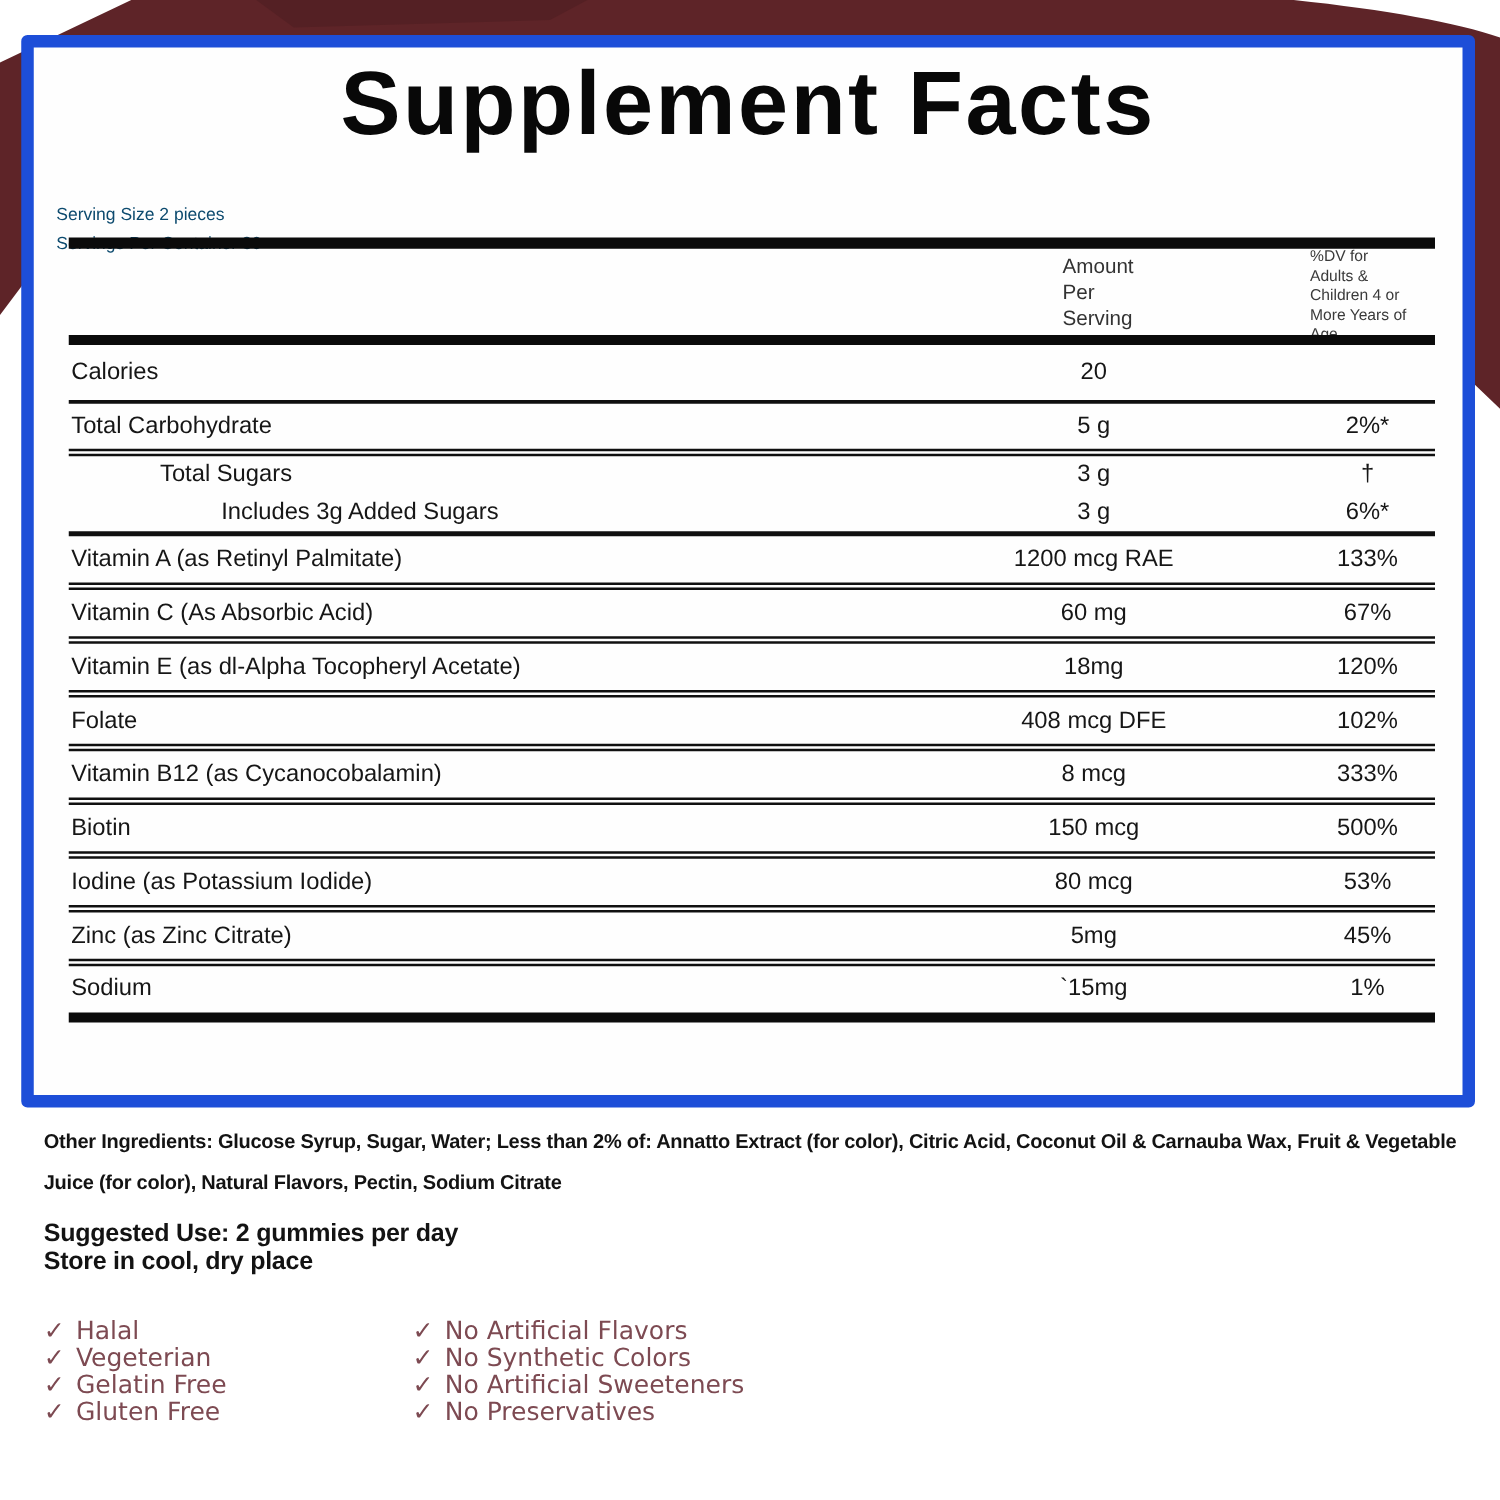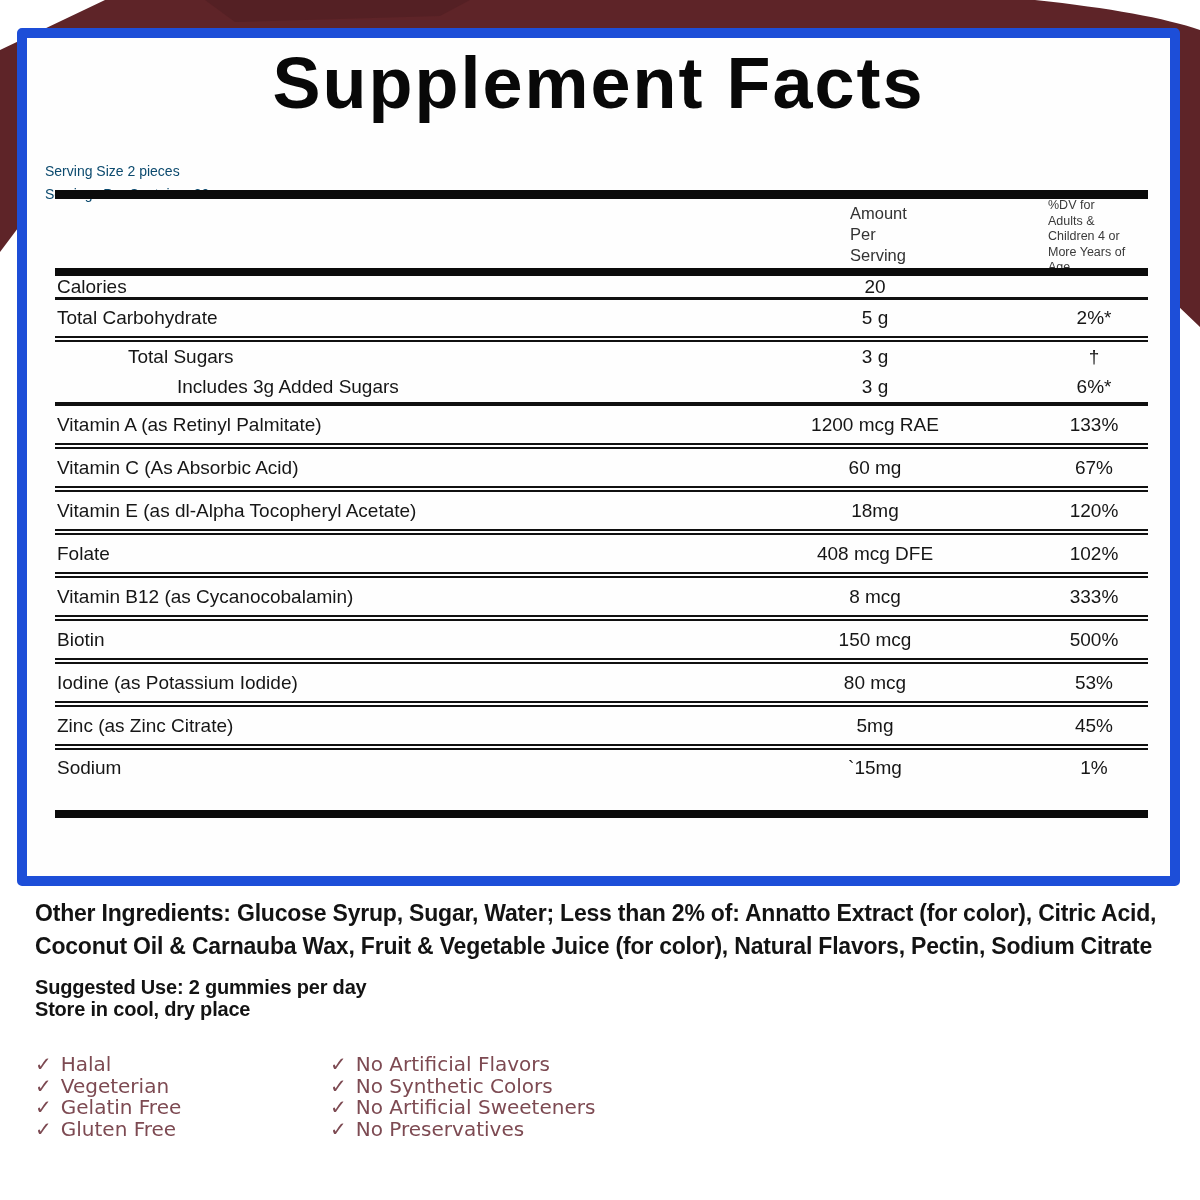--- a/index.html
+++ b/index.html
@@ -58,21 +58,21 @@
   .sep-s3{border-top:3px solid #101010;}
   .sep-s4{border-top:4px solid #101010;}
   .sep-d{border-top:6px double #101010;}
   .footnotes{
     position:absolute;left:18px;top:786px;
     font-size:19px;line-height:24px;color:#1b1b1b;
   }
   
   .other-ingredients{
     position:absolute;left:35px;top:897px;width:1145px;z-index:2;
-    font-size:23px;line-height:33px;font-weight:600;letter-spacing:-0.2px;
+    font-size:16px;line-height:33px;font-weight:600;letter-spacing:-0.2px;
     color:#131313;
   }
   .suggested-use{
     position:absolute;left:35px;top:976px;z-index:2;
     font-size:20px;line-height:22px;font-weight:700;letter-spacing:-0.2px;
     color:#131313;
   }
   .claims-col{
     position:absolute;top:1054px;z-index:2;
     font-family:"DejaVu Sans", sans-serif;
@@ -109,21 +109,21 @@
 Serving</div>
       <div class="hdr-dv">%DV for
 Adults &amp;
 Children 4 or
 More Years of
 Age</div>
 
       <div class="bar bar2"></div>
 
       <div class="rows">
-          <div class="row sep-none ind0" style="height: 21px;">
+          <div class="row sep-none ind0" style="height: 44px;">
             <span class="name">Calories</span>
             <span class="amt">20</span>
             <span class="dv"></span>
           </div>
           <div class="row sep-s3 ind0" style="height: 36px;">
             <span class="name">Total Carbohydrate</span>
             <span class="amt">5 g</span>
             <span class="dv">2%*</span>
           </div>
           <div class="row sep-d ind1" style="height: 30px;">

